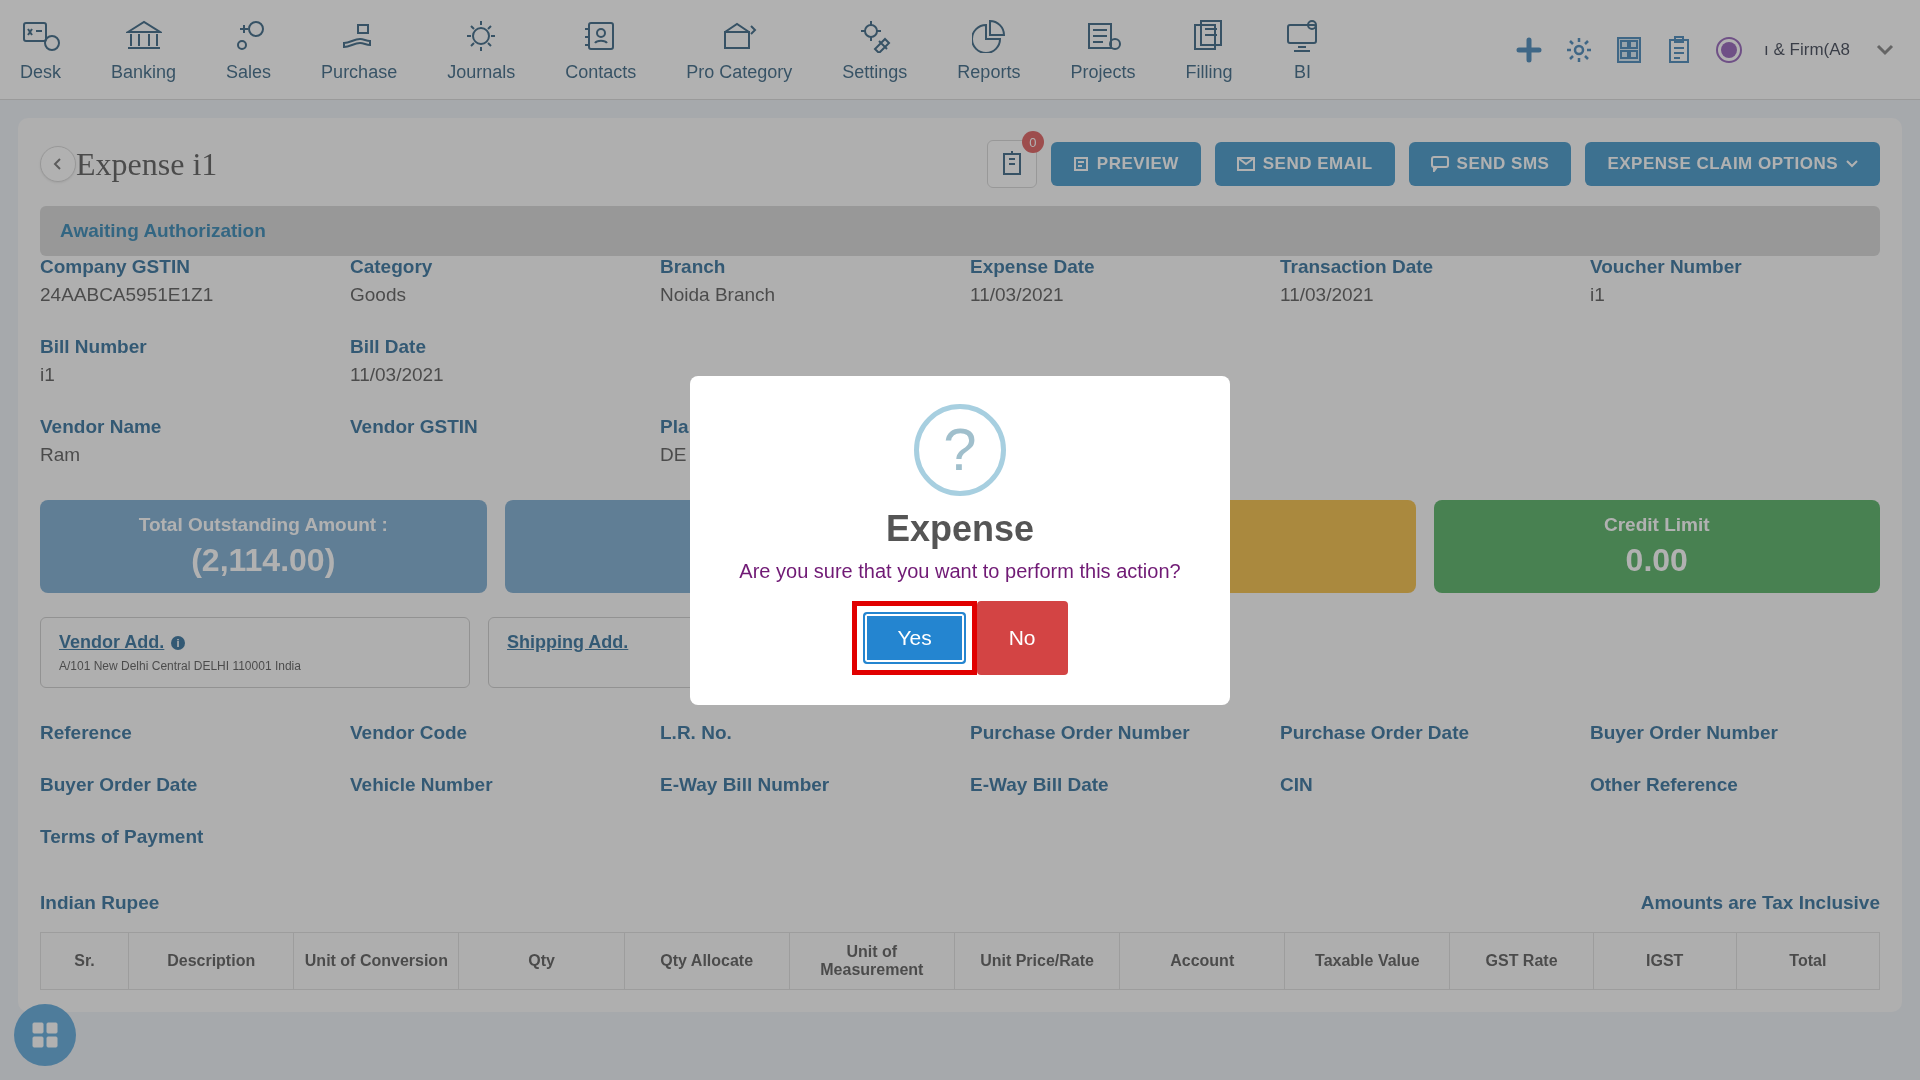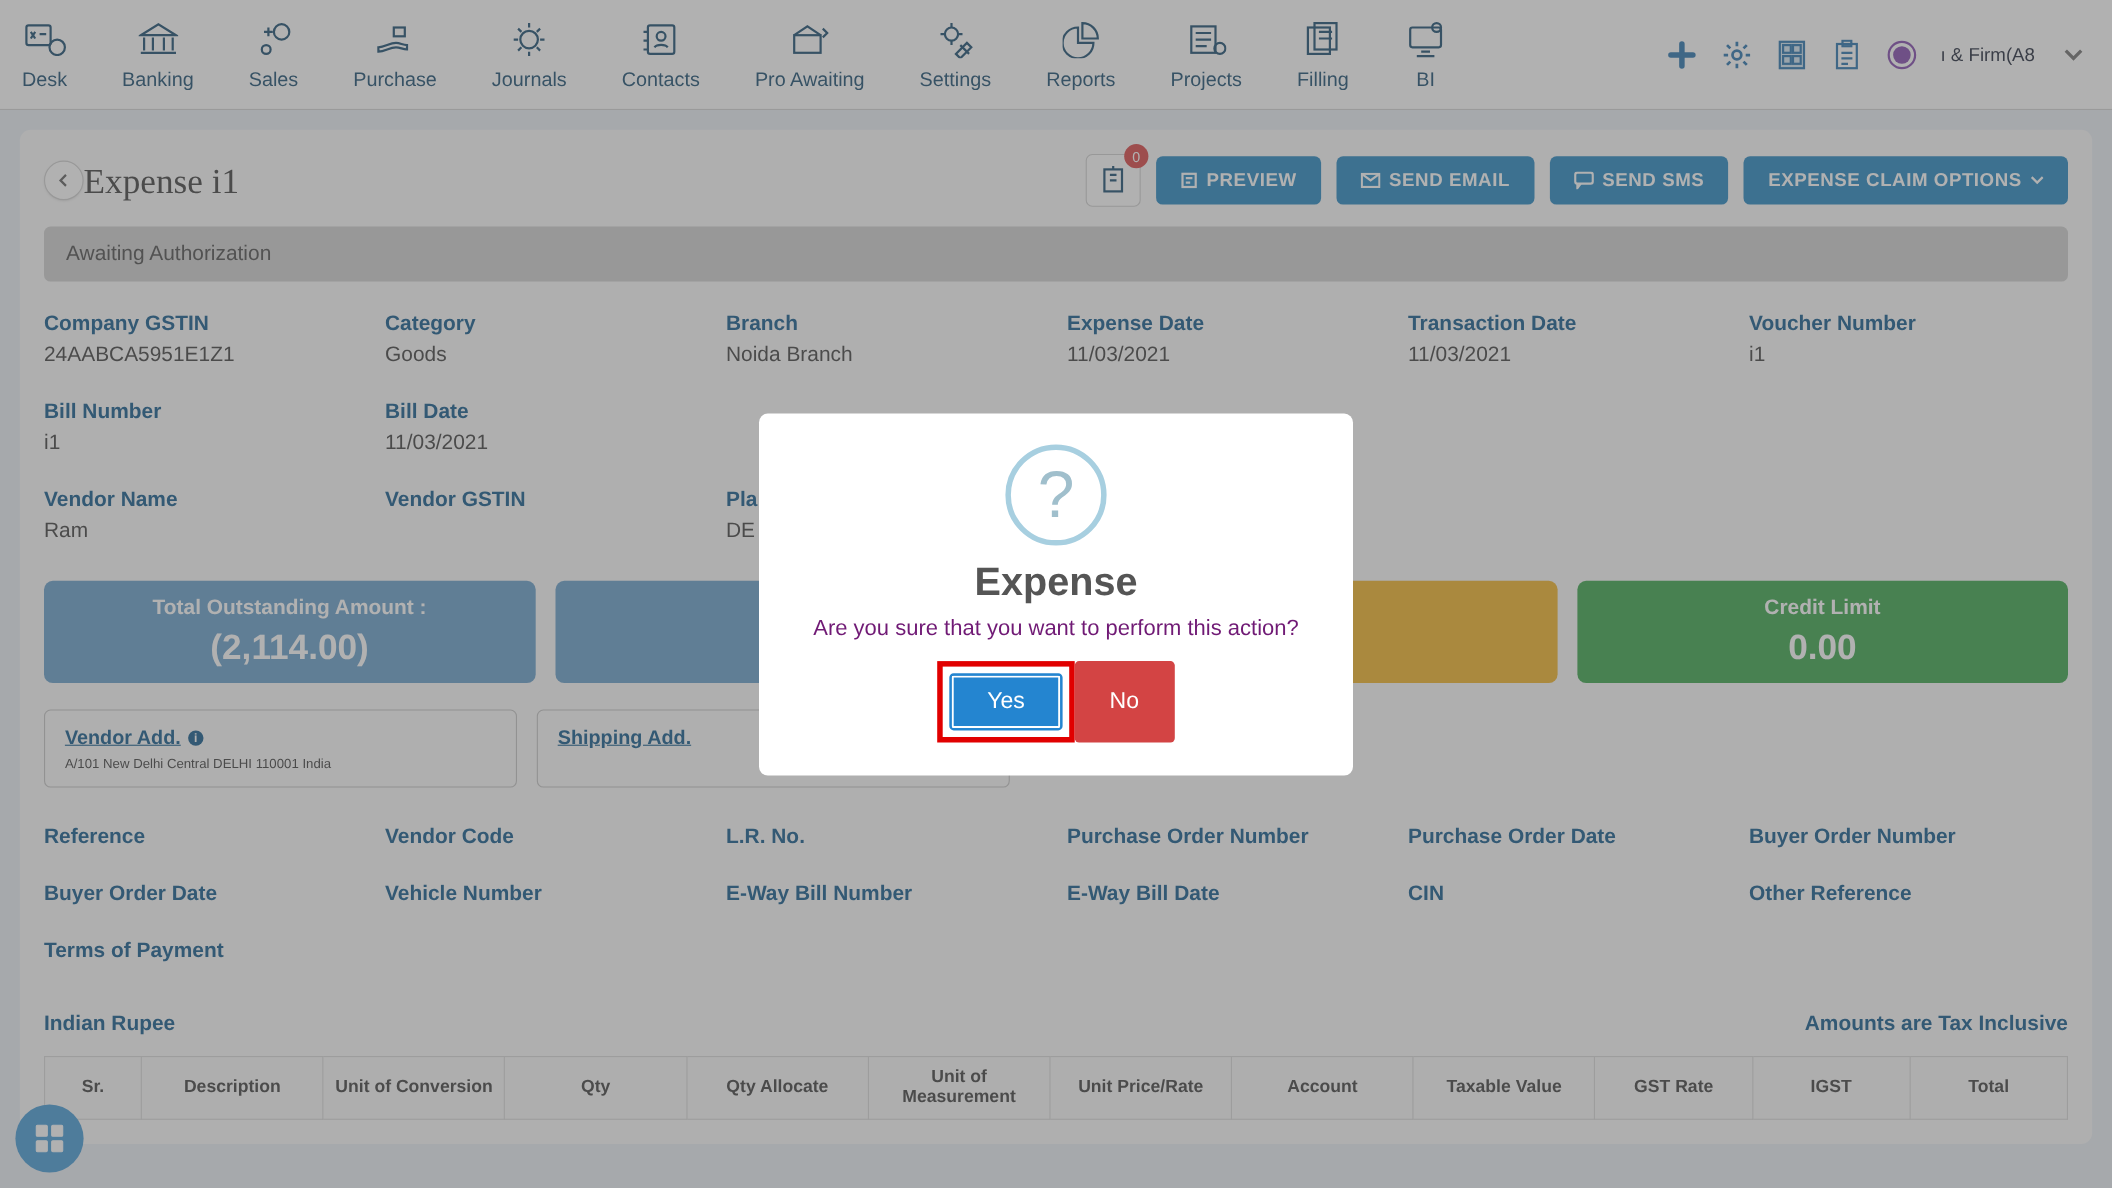--- a/index.html
+++ b/index.html
@@ -23,21 +23,21 @@
 .header-row { display: flex; align-items: center; margin-bottom: 18px; }
 .back-btn { width: 36px; height: 36px; border: 1px solid #ccc; background: #fff; border-radius: 50%; display: flex; align-items: center; justify-content: center; cursor: pointer; box-shadow: 0 1px 2px rgba(0,0,0,.1); }
 .page-title { font-size: 32px; font-weight: 400; color: #333; font-family: serif; }
 .header-actions { margin-left: auto; display: flex; align-items: center; gap: 14px; }
 .icon-btn-box { position: relative; width: 50px; height: 48px; border: 1px solid #ccc; background: #fff; border-radius: 6px; display: flex; align-items: center; justify-content: center; cursor: pointer; }
 .badge { position: absolute; top: -10px; right: -8px; background: #d63636; color: #fff; font-size: 13px; width: 22px; height: 22px; border-radius: 50%; display: flex; align-items: center; justify-content: center; }
 .btn { background: #177ebc; color: #fff; border: none; padding: 12px 22px; border-radius: 6px; font-size: 17px; font-weight: bold; cursor: pointer; display: inline-flex; align-items: center; gap: 8px; letter-spacing: .5px; }
 .btn svg { stroke: #fff; fill: none; stroke-width: 2; }
 
 
-.status-bar { background: #cccccc; border-radius: 6px; padding: 14px 20px; font-size: 19px; font-weight: normal; color: #404040; margin-bottom: 28px; }
+.status-bar { background: #cccccc; border-radius: 6px; padding: 14px 20px; font-size: 19px; font-weight: bold; color: #0369a1; }
 
 
 .details { display: grid; grid-template-columns: repeat(6, 1fr); gap: 30px 20px; margin-bottom: 34px; }
 .detail-label { color: #034f84; font-size: 19px; font-weight: bold; margin-bottom: 6px; }
 .detail-value { color: #333; font-size: 19px; }
 
 
 .tiles { display: flex; gap: 18px; margin-bottom: 24px; }
 .tile { flex: 1; border-radius: 8px; padding: 14px; text-align: center; color: #fff; }
 .tile-label { font-size: 19px; font-weight: bold; margin-bottom: 6px; }
@@ -139,21 +139,21 @@
         </span>
         <span>Contacts</span>
       </div>
     <div class="nav-item">
         <span class="nav-icon">
           <svg width="36" height="32" viewBox="0 0 36 32">
             <rect x="4" y="12" width="24" height="16"></rect>
             <path d="M4 12l12-8 12 8M30 6l4 4-4 4"></path>
           </svg>
         </span>
-        <span>Pro Awaiting</span>
+        <span>Pro Category</span>
       </div>
     <div class="nav-item">
         <span class="nav-icon">
           <svg width="36" height="34" viewBox="0 0 36 34">
             <circle cx="14" cy="12" r="6"></circle>
             <path d="M14 2v4M14 18v4M4 12h4M20 12h4"></path>
             <path d="M22 22l8 8M28 20l4 4-10 10-4-4z"></path>
           </svg>
         </span>
         <span>Settings</span>

